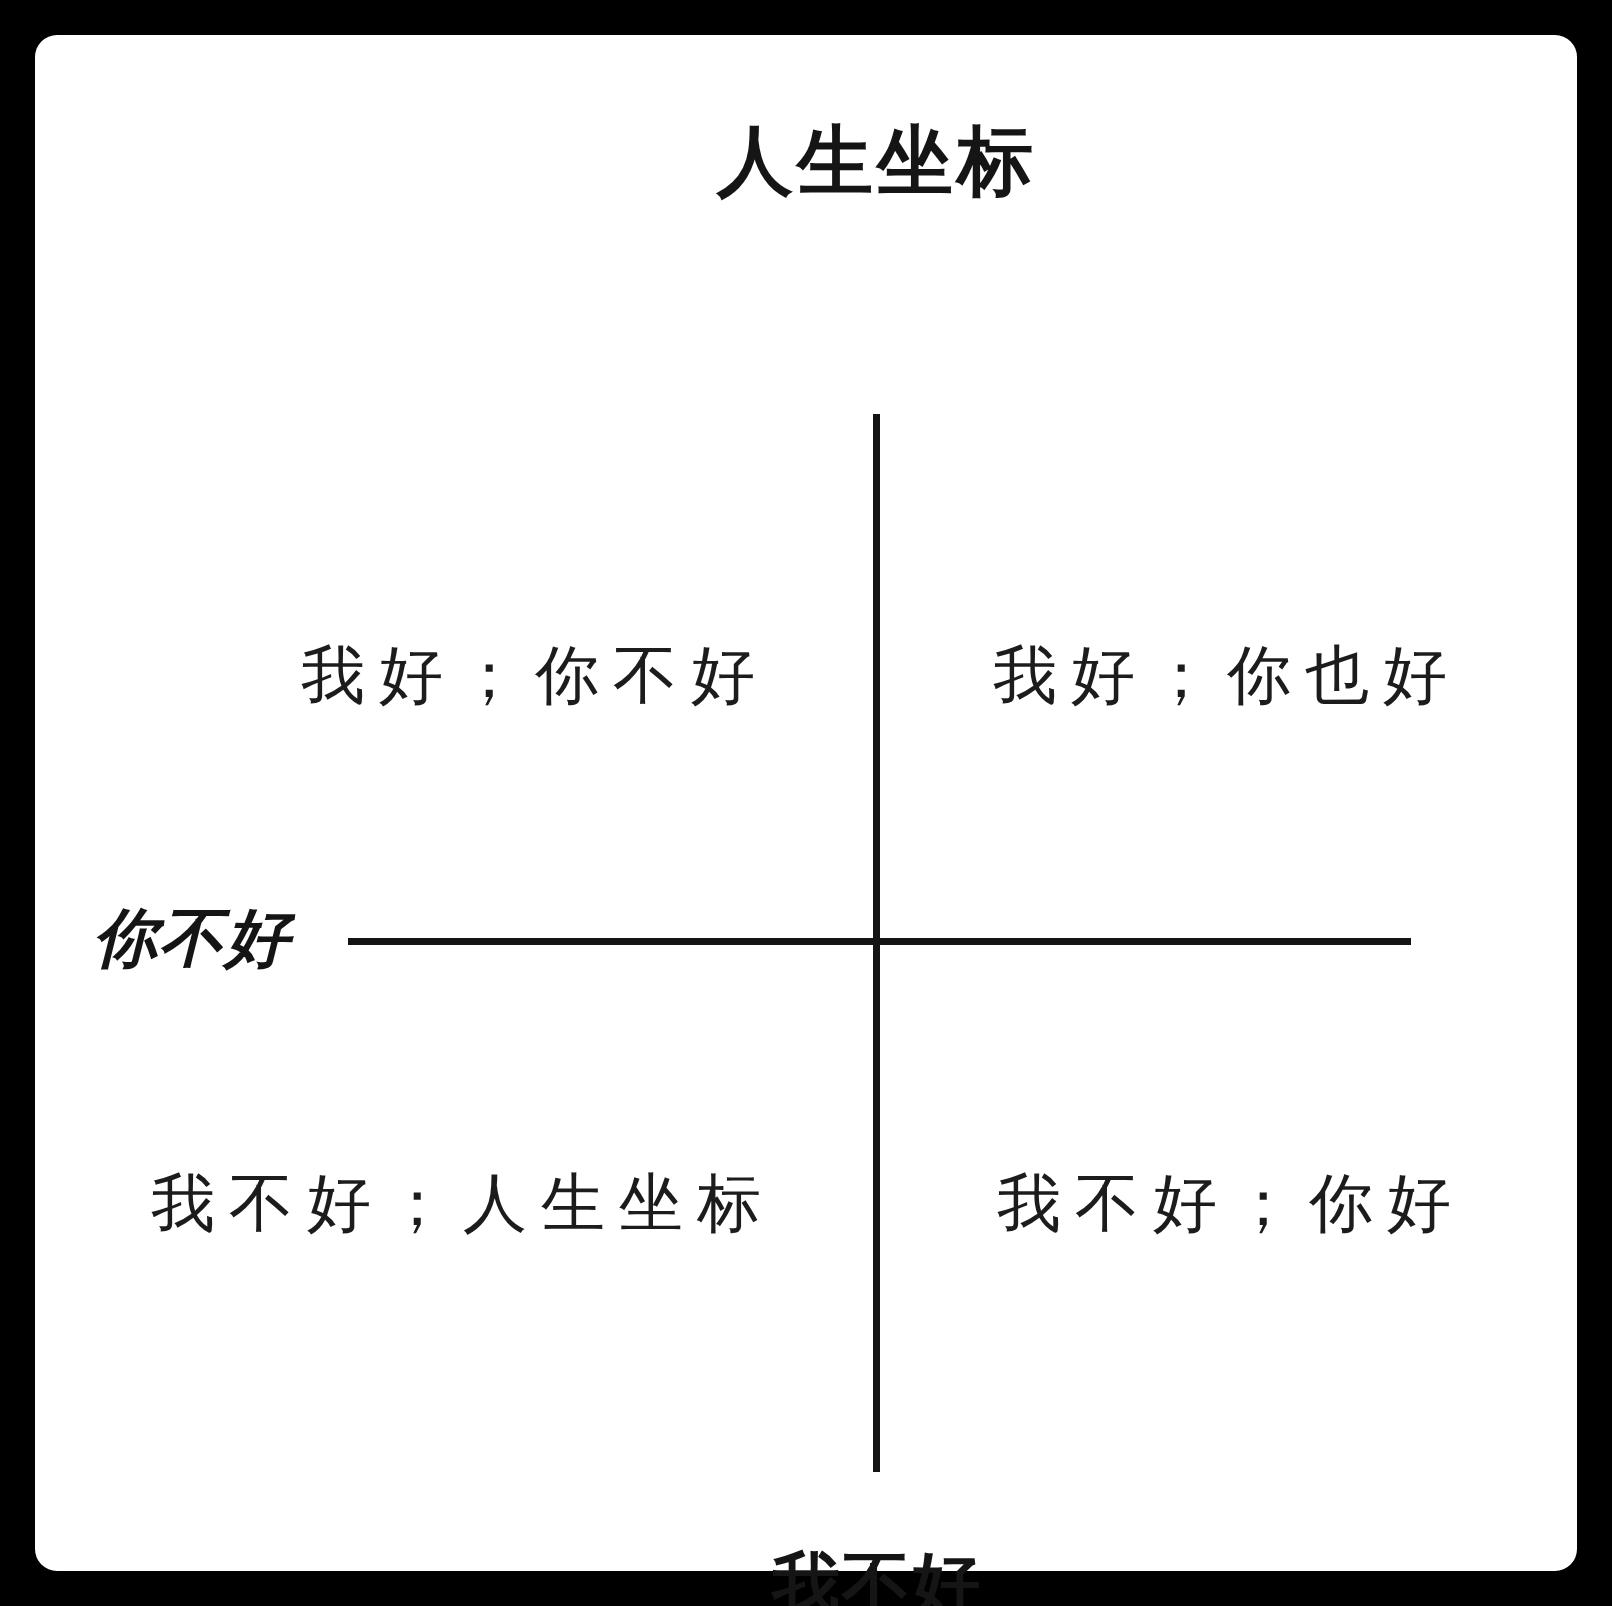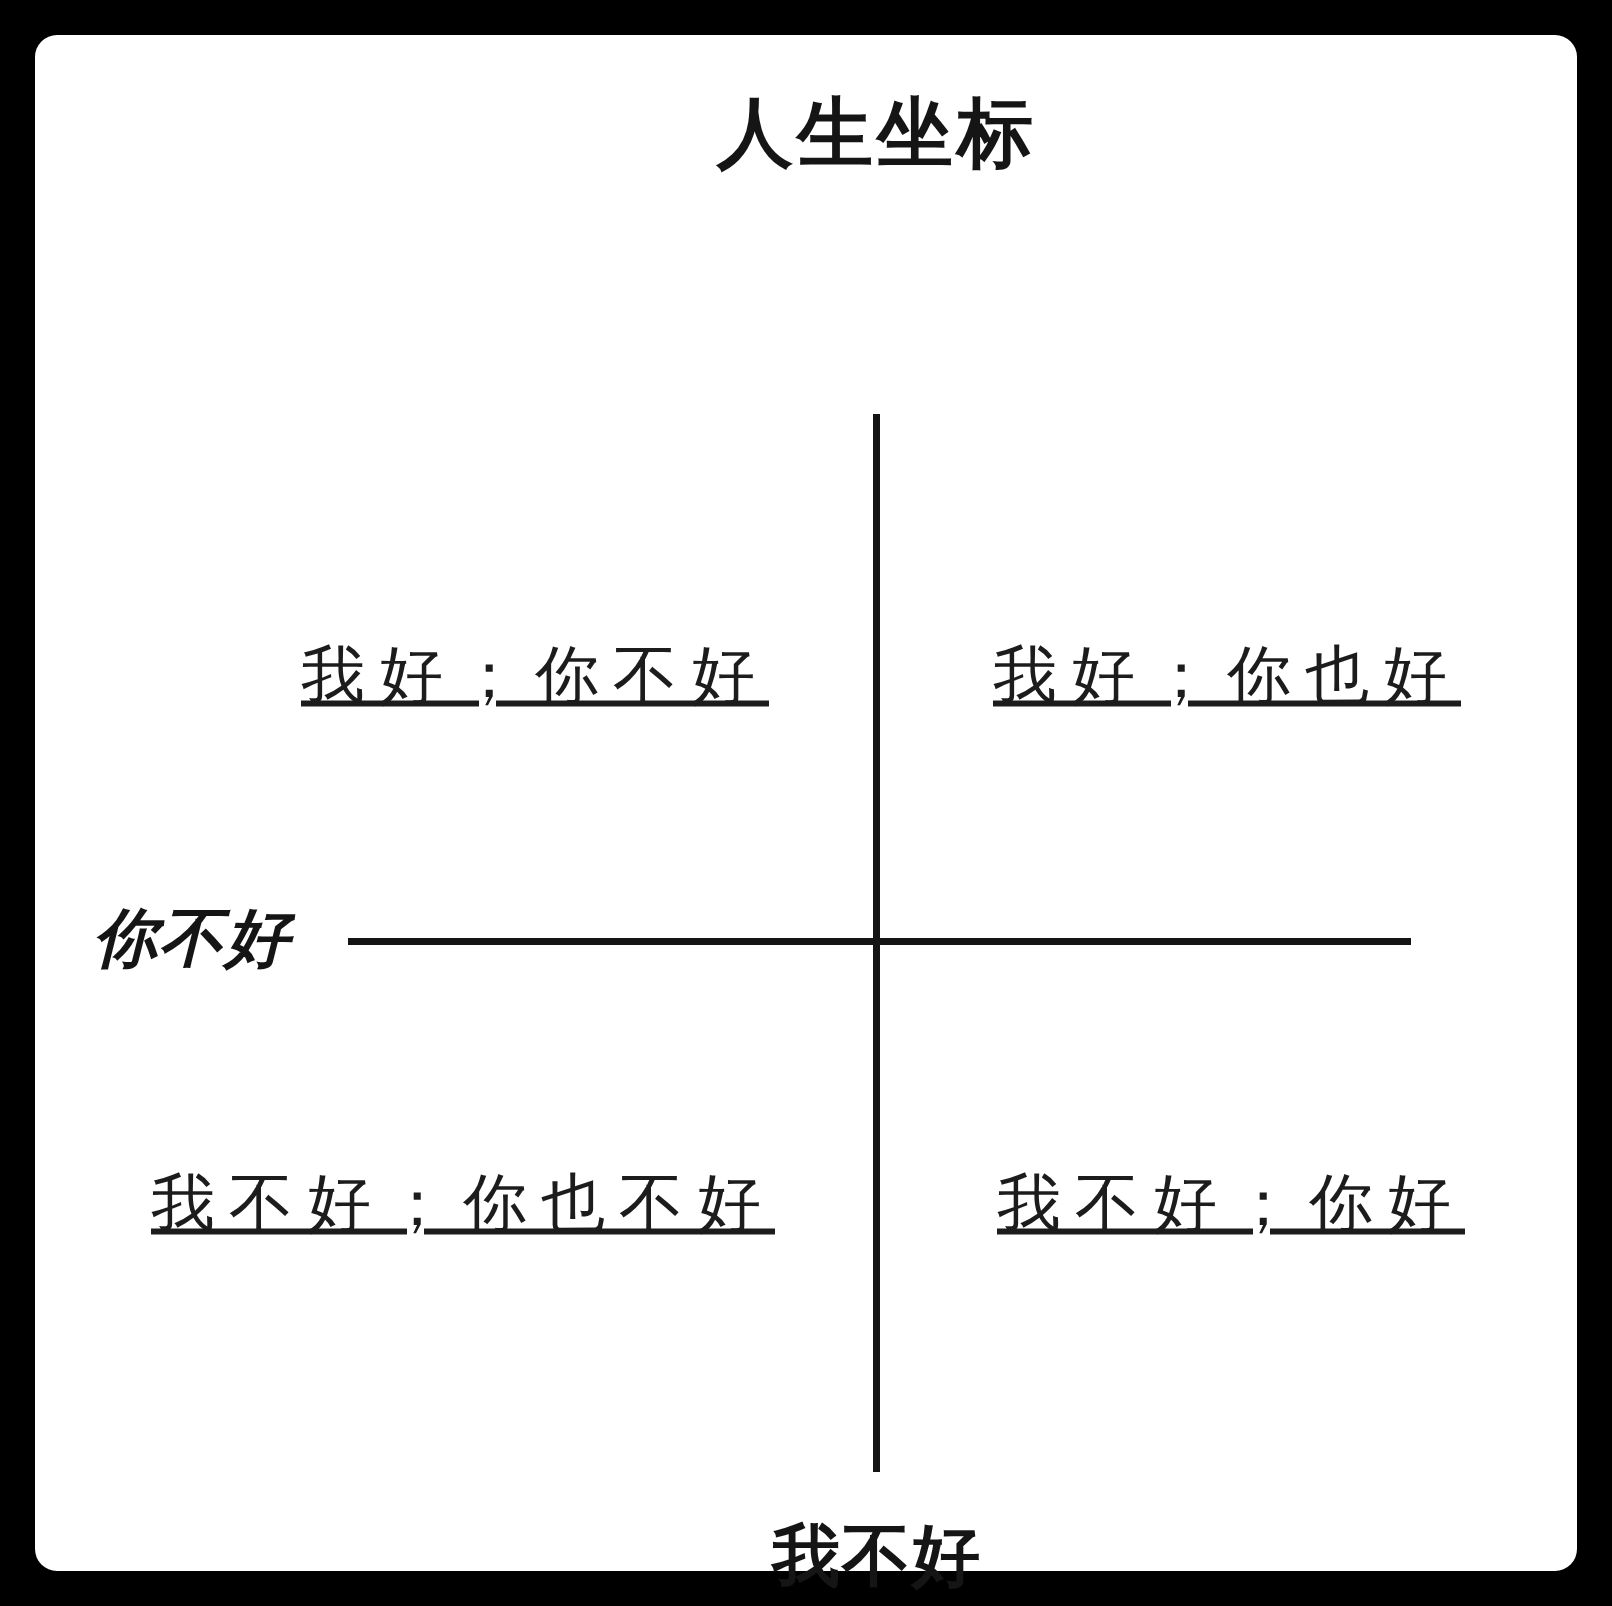--- a/index.html
+++ b/index.html
@@ -19,21 +19,21 @@
   .panel {
     position: absolute;
     left: 35px;
     top: 35px;
     right: 35px;
     bottom: 35px;
     background: #ffffff;
     border-radius: 22px;
   }
   .abs { position: absolute; }
-  .center-x { transform: translateX(-50%); }
+  .center-x { transform: translateX(-50%); margin-top: 28px; }
   .center-xy { transform: translate(-50%, -50%); }
   .center-y { transform: translateY(-50%); font-style: italic; }
 
   .title {
     left: 842px;
     top: 48px;
     font-size: 76px;
     font-weight: 700;
     color: #151515;
     white-space: nowrap;
@@ -66,21 +66,20 @@
     width: 1063px;
     height: 7px;
   }
 
   .quadrant-label {
     font-family: "Liberation Serif", "DejaVu Serif", serif;
     font-size: 64px;
     color: #1c1c1c;
     white-space: nowrap;
     letter-spacing: 14px;
-    text-decoration: underline;
   }
   .q-tl { left: 500px;  top: 640px; }
   .q-tr { left: 1192px; top: 640px; text-align: right; }
   .q-bl { left: 428px;  top: 1168px; }
   .q-br { left: 1196px; top: 1168px; }
 </style>
 </head>
 <body>
 
 <div class="stage">
@@ -95,18 +94,18 @@
 
 
     <div class="abs line line-v"></div>
 
     <div class="abs line line-h"></div>
 
     <div class="abs center-xy quadrant-label q-tl">我好；你不好</div>
 
     <div class="abs center-xy quadrant-label q-tr">我好；你也好</div>
 
-    <div class="abs center-xy quadrant-label q-bl">我不好；你也不好</div>
+    <div class="abs center-xy quadrant-label q-bl">我不好；人生坐标</div>
 
     <div class="abs center-xy quadrant-label q-br">我不好；你好</div>
 
   </div>
 </div>
 
 </body></html>

